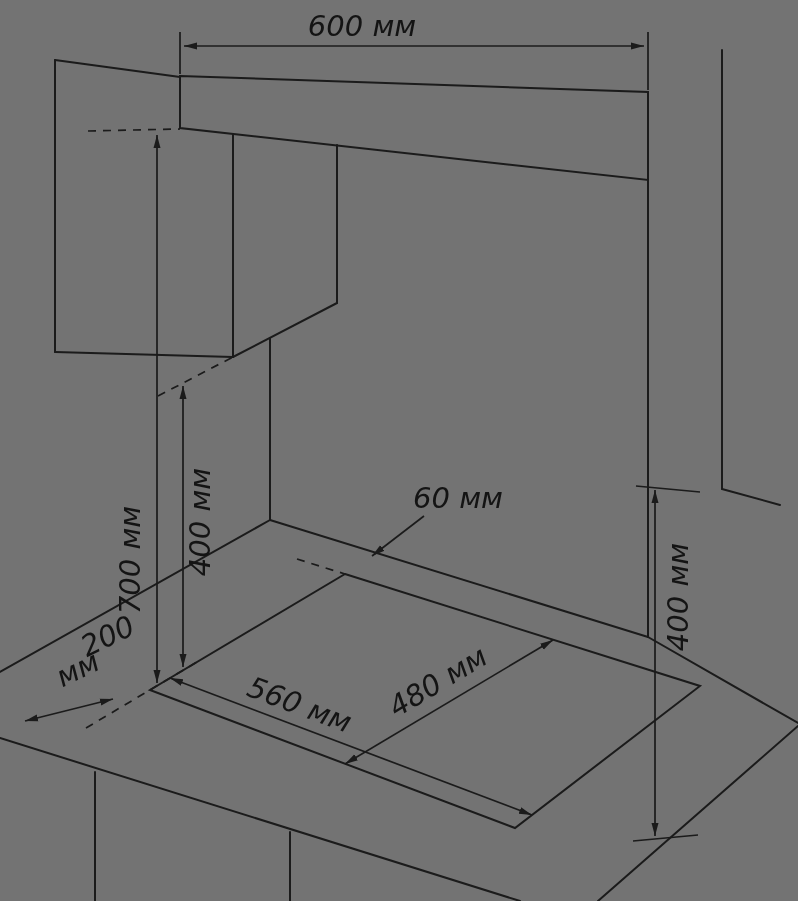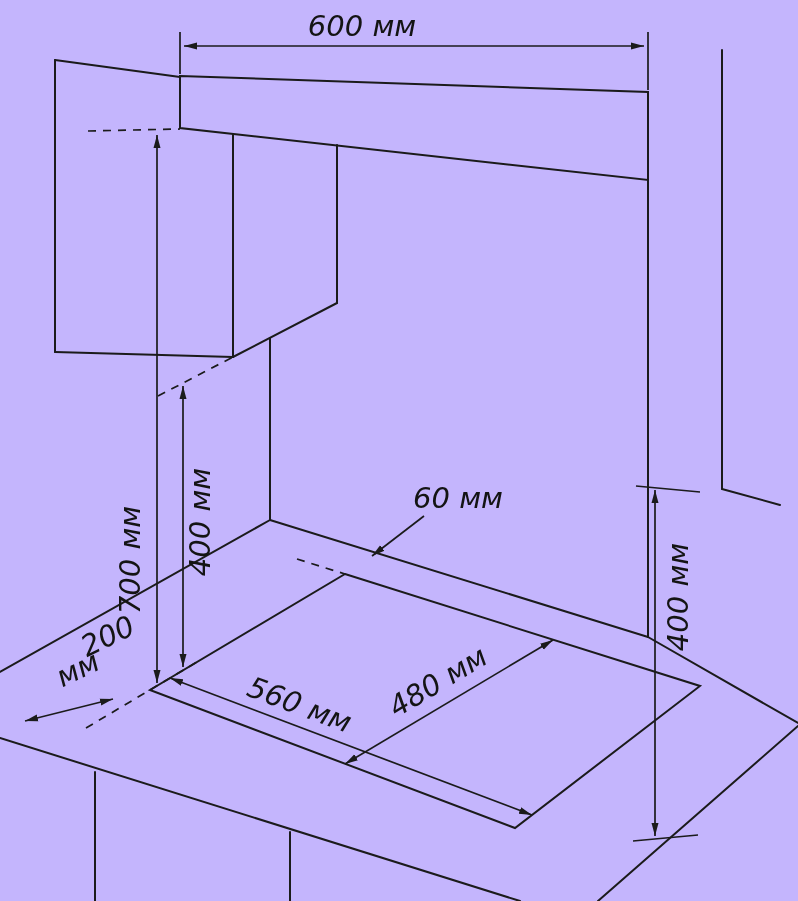--- a/index.html
+++ b/index.html
@@ -1,16 +1,16 @@
 <!DOCTYPE html>
 <html><head>
 <meta charset="utf-8">
 <style>
   html,body{margin:0;padding:0;background:#ffffff;}
-  #stage{position:relative;width:798px;height:901px;background:#c4b5fd;overflow:hidden;}
+  #stage{position:relative;width:798px;height:901px;background:#737373;overflow:hidden;}
   svg{position:absolute;left:0;top:0;}
   .ln{stroke:#1b1b1b;stroke-width:2;fill:none;stroke-linecap:round;}
   .thin{stroke:#1b1b1b;stroke-width:1.7;fill:none;}
   .dash{stroke:#1b1b1b;stroke-width:1.7;fill:none;stroke-dasharray:8 7;}
   .lbl{font-family:"DejaVu Sans",sans-serif;font-style:italic;font-size:29px;fill:#141414;}
 </style>
 </head>
 <body>
 
 <div id="stage">

